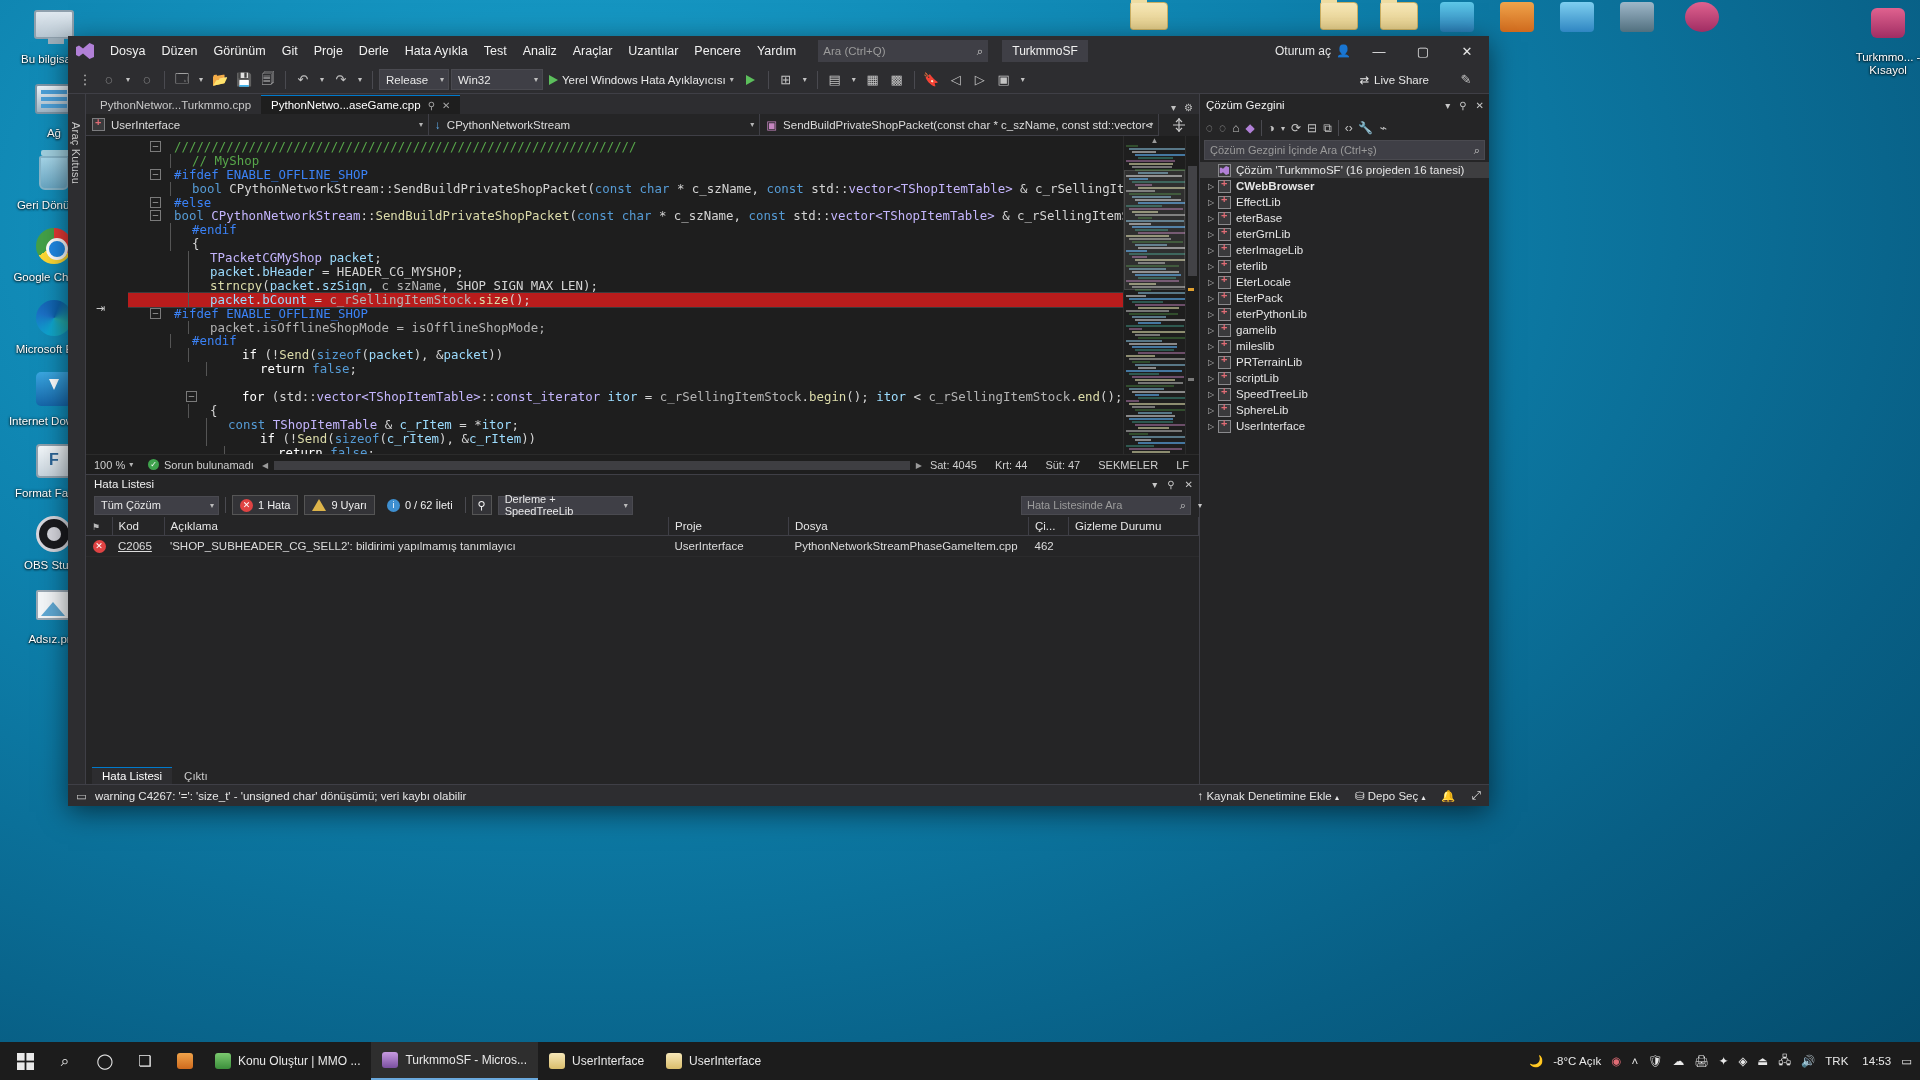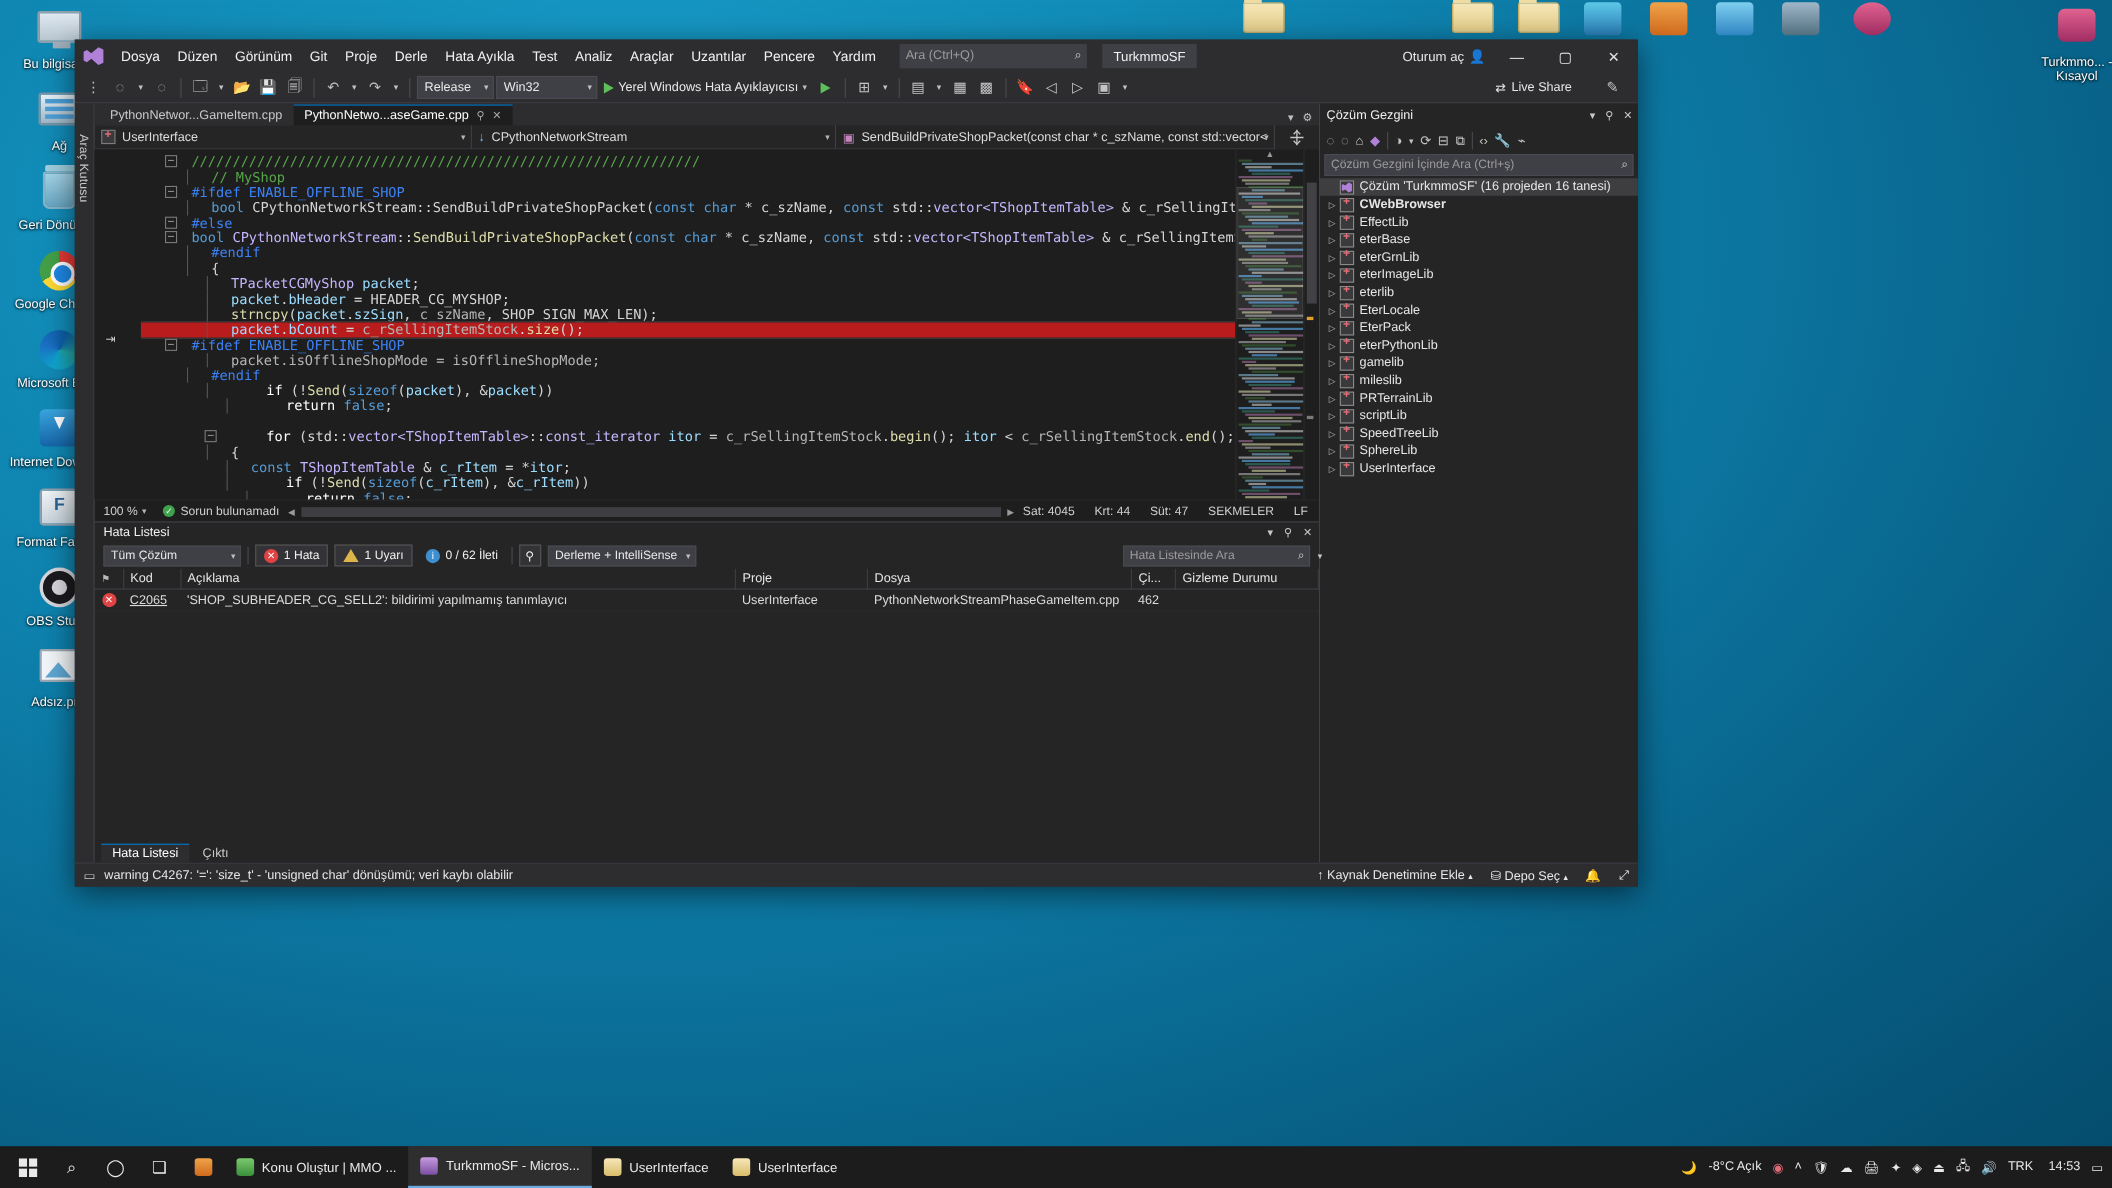--- a/index.html
+++ b/index.html
@@ -400,21 +400,21 @@
   <div class="vs-body">
 
     <div class="left-rail">
       <span>Araç Kutusu</span>
     </div>
 
     <div class="center-col">
 
       <div class="doc-tabs">
         <div class="dtab">
-          <span>PythonNetwor...GameItem.cpp</span>
+          <span>PythonNetwor...Turkmmo.cpp</span>
         </div>
         <div class="dtab active">
           <span>PythonNetwo...aseGame.cpp</span>
           <span class="pin">⚲</span>
           <span class="x">✕</span>
         </div>
         <div class="tabs-right">
           <span>▾</span>
           <span>⚙</span>
         </div>
@@ -604,32 +604,32 @@
             <span>Tüm Çözüm</span>
             <span style="font-size:8px;color:#bbb;">▾</span>
           </div>
           <div class="el-sep"></div>
           <div class="el-btn">
             <span class="badge-err">✕</span>
             <span>1 Hata</span>
           </div>
           <div class="el-btn">
             <span class="badge-warn"></span>
-            <span>1 Uyarı</span>
+            <span>9 Uyarı</span>
           </div>
           <div class="el-plain">
             <span class="badge-info">i</span>
             <span>0 / 62 İleti</span>
           </div>
           <div class="el-sep"></div>
           <div class="el-btn" style="padding:0 5px;">
             <span>⚲</span>
           </div>
           <div class="el-combo" style="width:135px;">
-            <span>Derleme + IntelliSense</span>
+            <span>Derleme + SpeedTreeLib</span>
             <span style="font-size:8px;color:#bbb;">▾</span>
           </div>
           <div class="el-search">
             <span>Hata Listesinde Ara</span>
             <span class="si">⌕</span>
             <span style="position:absolute;right:-12px;color:#c8c8c8;font-size:8px;">▾</span>
           </div>
         </div>
 
         <table class="errtbl">

